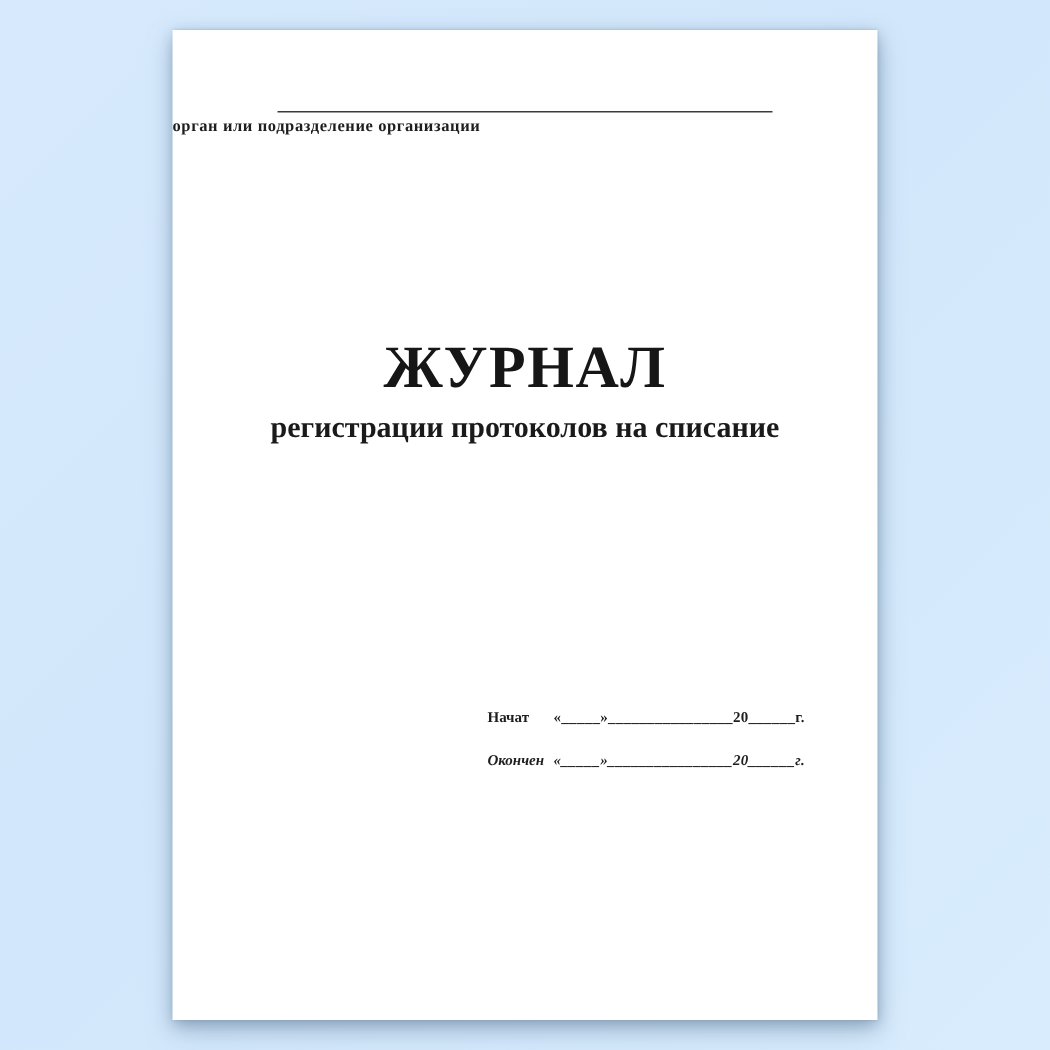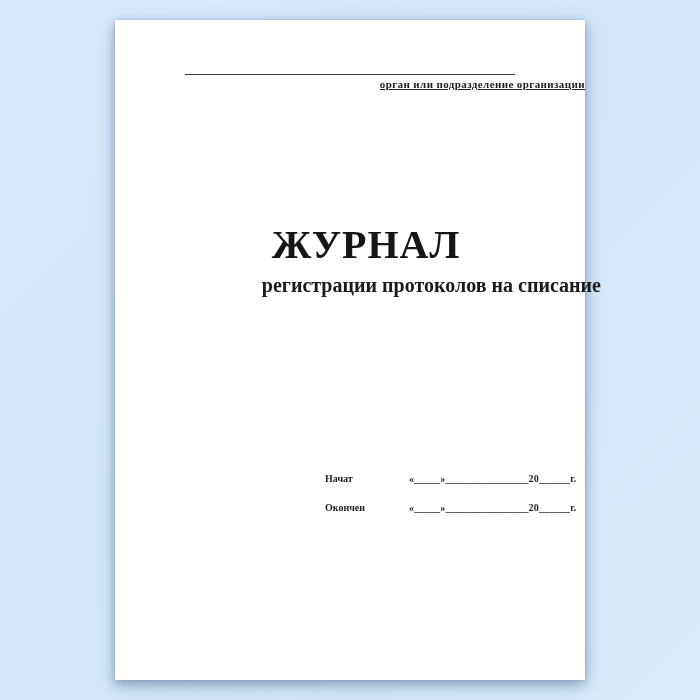--- a/index.html
+++ b/index.html
@@ -32,69 +32,66 @@
     left: 70px;
     width: 330px;
     height: 0;
     border-bottom: 1px solid #3a3a3a;
   }
   .org-caption {
     position: absolute;
     top: 58px;
     left: 0;
     width: 100%;
-    text-align: right;
+    text-align: left;
     font-size: 11px;
     font-weight: bold;
     letter-spacing: 0.4px;
     color: #1e1e1e;
-    text-decoration: underline;
   }
   .title-block {
     position: absolute;
     top: 204px;
     left: 0;
     width: 100%;
     text-align: center;
-    margin-left: 16px;
   }
   .title-main {
     font-size: 40px;
     font-weight: bold;
     letter-spacing: 1px;
     line-height: 42px;
     color: #161616;
   }
   .title-sub {
     font-size: 20px;
     font-weight: bold;
     line-height: 29px;
     color: #1a1a1a;
-    text-align: right;
   }
   .title-sub.first {
     margin-top: 5px;
   }
   .dates-block {
     position: absolute;
     left: 210px;
     top: 452px;
   }
   .date-row {
     display: flex;
     align-items: center;
     font-size: 10px;
     font-weight: bold;
     line-height: 13px;
     white-space: nowrap;
     color: #1e1e1e;
-    gap: 40px;
   }
   .date-row + .date-row {
     margin-top: 16px;
+    font-style: italic;
   }
   .date-label {
     display: inline-block;
     width: 44px;
     flex: 0 0 44px;
   }
   .date-value {
     letter-spacing: 0.2px;
   }
 </style>

